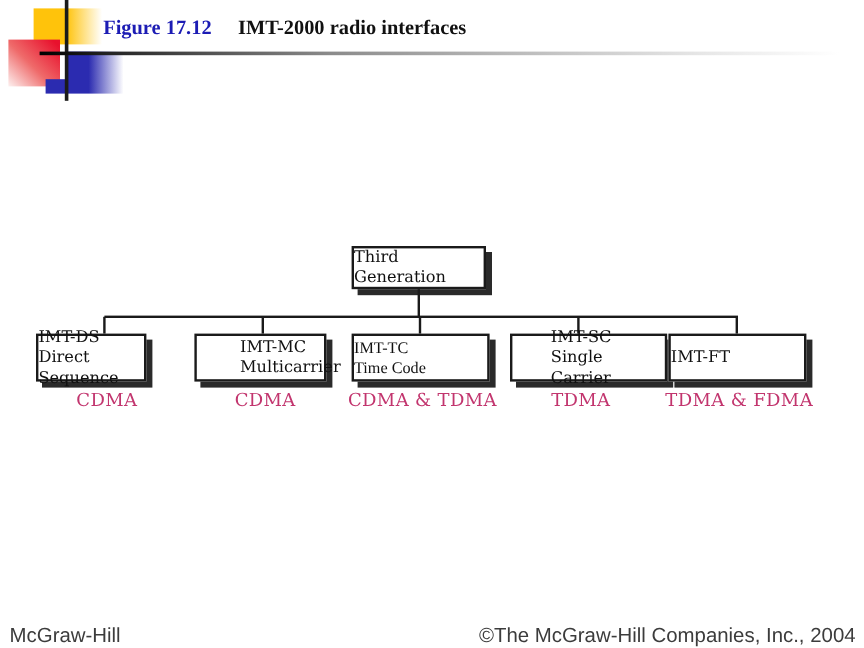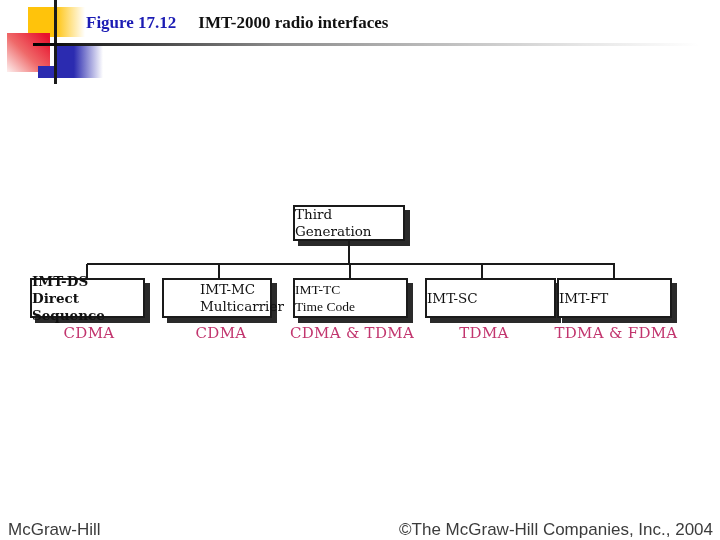--- a/index.html
+++ b/index.html
@@ -70,34 +70,35 @@
     </div>
 
     <div class="conn" style="left:348px;top:241px;width:2px;height:23px;"></div>
     <div class="conn" style="left:87px;top:263px;width:528px;height:2px;"></div>
     <div class="conn" style="left:86px;top:264px;width:2px;height:15px;"></div>
     <div class="conn" style="left:218px;top:264px;width:2px;height:15px;"></div>
     <div class="conn" style="left:349px;top:264px;width:2px;height:15px;"></div>
     <div class="conn" style="left:481px;top:264px;width:2px;height:15px;"></div>
     <div class="conn" style="left:613px;top:264px;width:2px;height:15px;"></div>
 
-    <div class="node" style="left:30px;top:278px;width:115px;height:40px;font-weight:bold;">
+    <div class="node" style="left:30px;top:278px;width:92px;height:40px;">
       <div>IMT-DS</div>
       <div>Direct Sequence</div>
     </div>
     <div class="node" style="left:162px;top:278px;width:110px;height:40px;padding-left:36px;">
       <div>IMT-MC</div>
       <div>Multicarrier</div>
     </div>
     <div class="node" style="left:293px;top:278px;width:115px;height:40px;font-family:Liberation Serif, serif;">
       <div>IMT-TC</div>
       <div>Time Code</div>
     </div>
-    <div class="node" style="left:425px;top:278px;width:131px;height:40px;">
+    <div class="node" style="left:425px;top:278px;width:131px;height:40px;padding-left:32px;">
       <div>IMT-SC</div>
+      <div>Single Carrier</div>
     </div>
     <div class="node" style="left:557px;top:278px;width:115px;height:40px;">
       <div>IMT-FT</div>
     </div>
 
     <div class="access" style="left:22px;top:324px;">CDMA</div>
     <div class="access" style="left:154px;top:324px;">CDMA</div>
     <div class="access" style="left:285px;top:324px;">CDMA &amp; TDMA</div>
     <div class="access" style="left:417px;top:324px;">TDMA</div>
     <div class="access" style="left:549px;top:324px;">TDMA &amp; FDMA</div>

